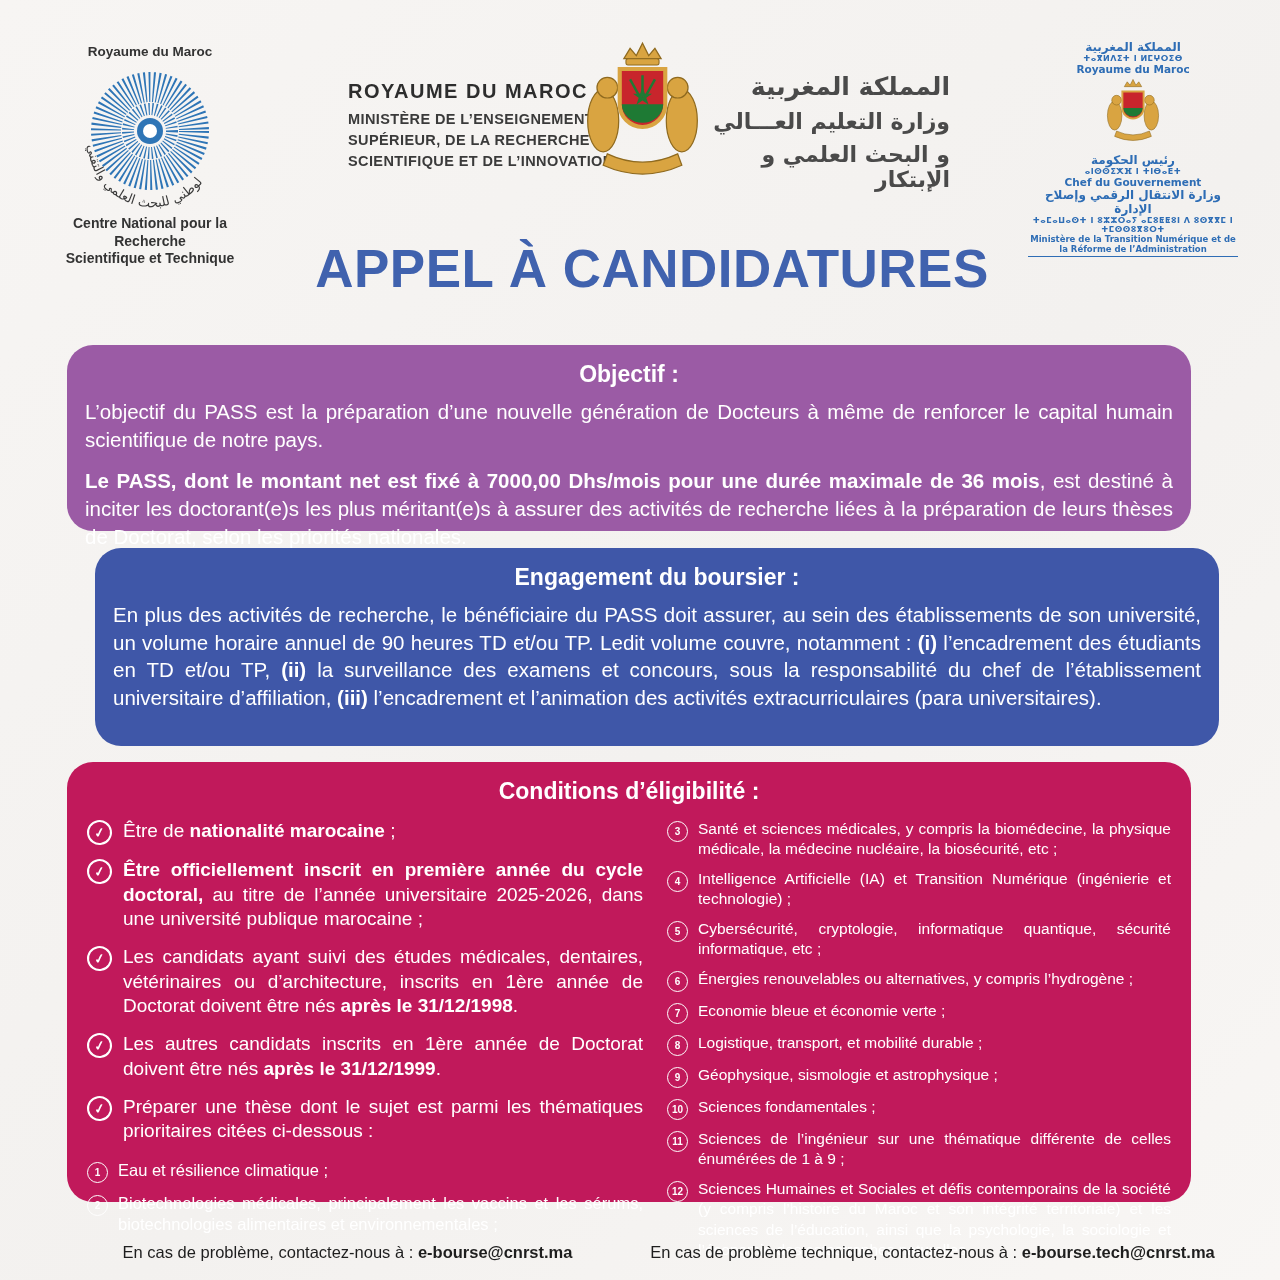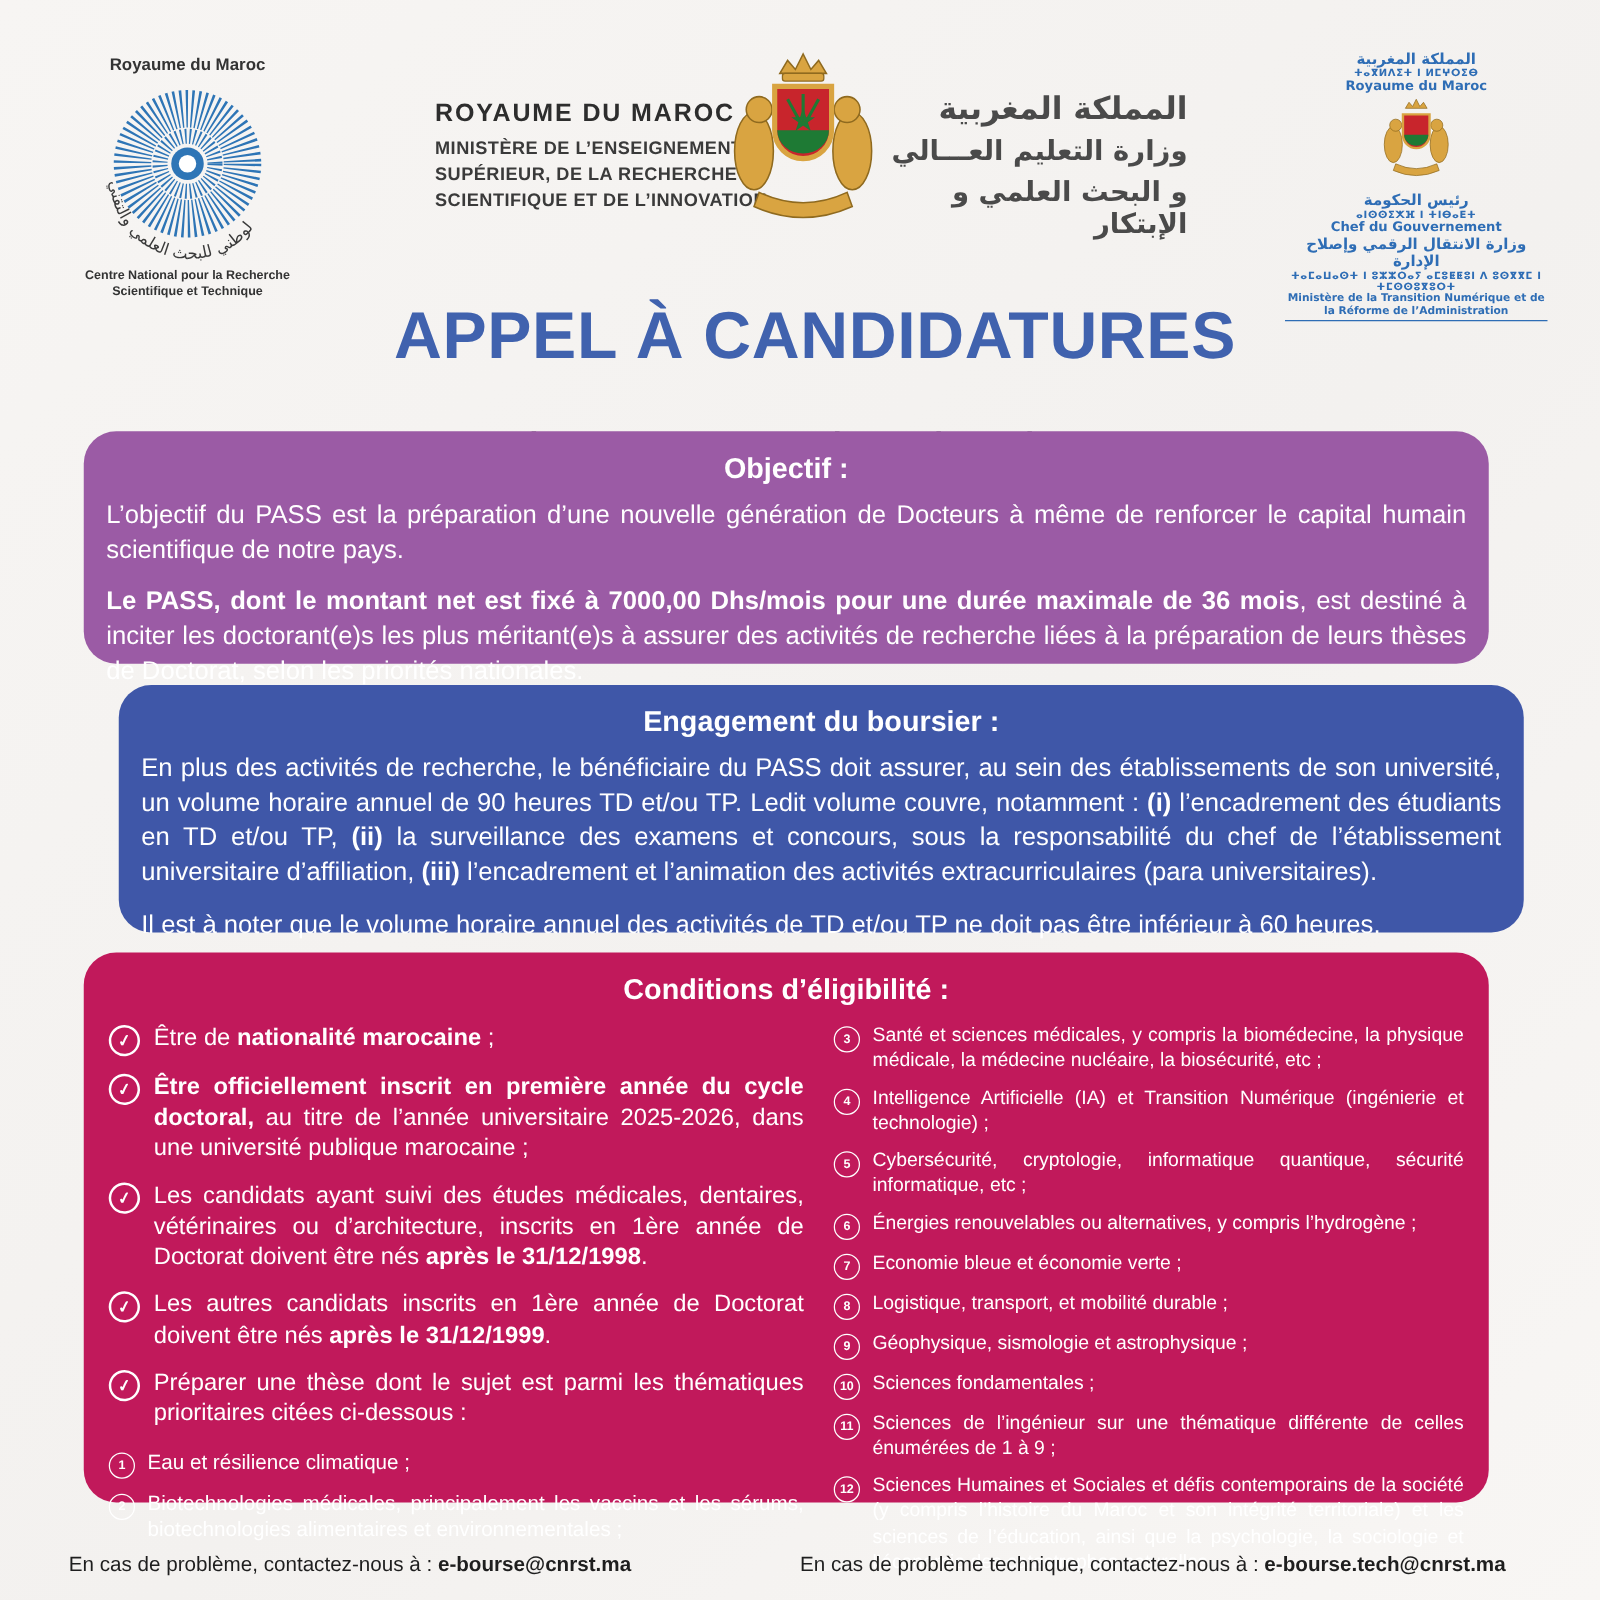--- a/index.html
+++ b/index.html
@@ -7,21 +7,21 @@
     position:relative;
     width:1280px;height:1280px;
     background:linear-gradient(135deg,#f7f5f3 0%,#f3f1ef 55%,#f8f6f4 100%);
     font-family:"Liberation Sans", sans-serif;
     overflow:hidden;
   }
   
   .hdr{position:absolute;top:0;left:0;width:100%;height:238px;padding-left:21px;}
   .logo-left{position:absolute;left:50px;top:44px;width:200px;text-align:center;color:#2f2f2f;}
   .logo-left .ll-top{font-size:13.5px;font-weight:700;color:#333;}
-  .logo-left .ll-bottom{font-size:10px;font-weight:700;color:#333;line-height:1.25;margin-top:2px;}
+  .logo-left .ll-bottom{font-size:14px;font-weight:700;color:#333;line-height:1.25;margin-top:2px;}
   .sun-wrap{position:relative;width:160px;height:152px;margin:2px auto 0;}
   .ministry{position:absolute;left:348px;top:80px;color:#343434;text-align:left;}
   .ministry .m1{font-size:20px;font-weight:800;letter-spacing:1.5px;color:#2d2d2d;margin-bottom:6px;}
   .ministry .m2{font-size:14.5px;font-weight:700;letter-spacing:.4px;line-height:1.45;color:#3a3a3a;}
   .coa-center{position:absolute;left:580px;top:38px;width:125px;}
   .arabic-block{position:absolute;left:700px;top:72px;width:250px;text-align:right;direction:rtl;color:#4a4a4a;font-family:"DejaVu Sans", sans-serif;}
   .arabic-block .a1{font-size:25px;font-weight:700;margin-bottom:8px;}
   .arabic-block .a2{font-size:22px;font-weight:700;margin-bottom:8px;}
   .logo-right{position:absolute;left:1028px;top:40px;width:210px;text-align:center;color:#2e6db5;font-family:"DejaVu Sans", sans-serif;}
   .logo-right .r-ar{font-size:12px;font-weight:700;}
@@ -55,21 +55,21 @@
   .num{flex:none;width:19px;height:19px;border:1.6px solid #fff;border-radius:50%;
        display:flex;align-items:center;justify-content:center;font-size:10px;font-weight:700;margin-top:2px;}
   .col-l .topic .t-txt{font-size:16.5px;line-height:1.3;text-align:justify;}
   .col-r .topic{margin-bottom:9px;}
   .col-r .t-txt{font-size:15.5px;line-height:1.32;text-align:justify;flex:1;}
   .col-l .crit:nth-child(5){margin-bottom:16px;}
   
   .deadline{position:absolute;top:1208px;left:0;width:100%;text-align:center;
             font-size:20px;color:#1e1e1e;}
   .contacts{position:absolute;top:1243px;left:55px;right:55px;display:flex;}
-  .contacts>div{flex:1;font-size:16.5px;color:#1e1e1e;}
+  .contacts>div{flex:1;text-align:center;font-size:16.5px;color:#1e1e1e;}
 </style>
 </head>
 <body>
 
 <div class="page">
 
   <div class="hdr">
 
     <div class="logo-left">
       <div class="ll-top">Royaume du Maroc</div>
@@ -154,21 +154,20 @@
 
   <section class="box purple">
     <h2>Objectif :</h2>
     <p class="bp">L’objectif du PASS est la préparation d’une nouvelle génération de Docteurs à même de renforcer le capital humain scientifique de notre pays.</p>
     <p class="bp"><span class="b">Le PASS, dont le montant net est fixé à 7000,00 Dhs/mois pour une durée maximale de 36 mois</span><span>, est destiné à inciter les doctorant(e)s les plus méritant(e)s à assurer des activités de recherche liées à la préparation de leurs thèses de Doctorat, selon les priorités nationales.</span></p>
   </section>
 
   <section class="box blue">
     <h2>Engagement du boursier :</h2>
     <p class="bp"><span>En plus des activités de recherche, le bénéficiaire du PASS doit assurer, au sein des établissements de son université, un volume horaire annuel de 90 heures TD et/ou TP. Ledit volume couvre, notamment : </span><span class="b">(i)</span><span> l’encadrement des étudiants en TD et/ou TP, </span><span class="b">(ii)</span><span> la surveillance des examens et concours, sous la responsabilité du chef de l’établissement universitaire d’affiliation, </span><span class="b">(iii)</span><span> l’encadrement et l’animation des activités extracurriculaires (para universitaires).</span></p>
-    <p class="bp">Il est à noter que le volume horaire annuel des activités de TD et/ou TP ne doit pas être inférieur à 60 heures.</p>
   </section>
 
   <section class="box pink">
     <h2>Conditions d’éligibilité :</h2>
     <div class="cond-cols">
 
       <div class="col-l">
         <div class="crit">
           <span class="chk">✓</span>
           <span class="crit-txt"><span>Être de </span><span class="b">nationalité marocaine</span><span> ;</span></span>

